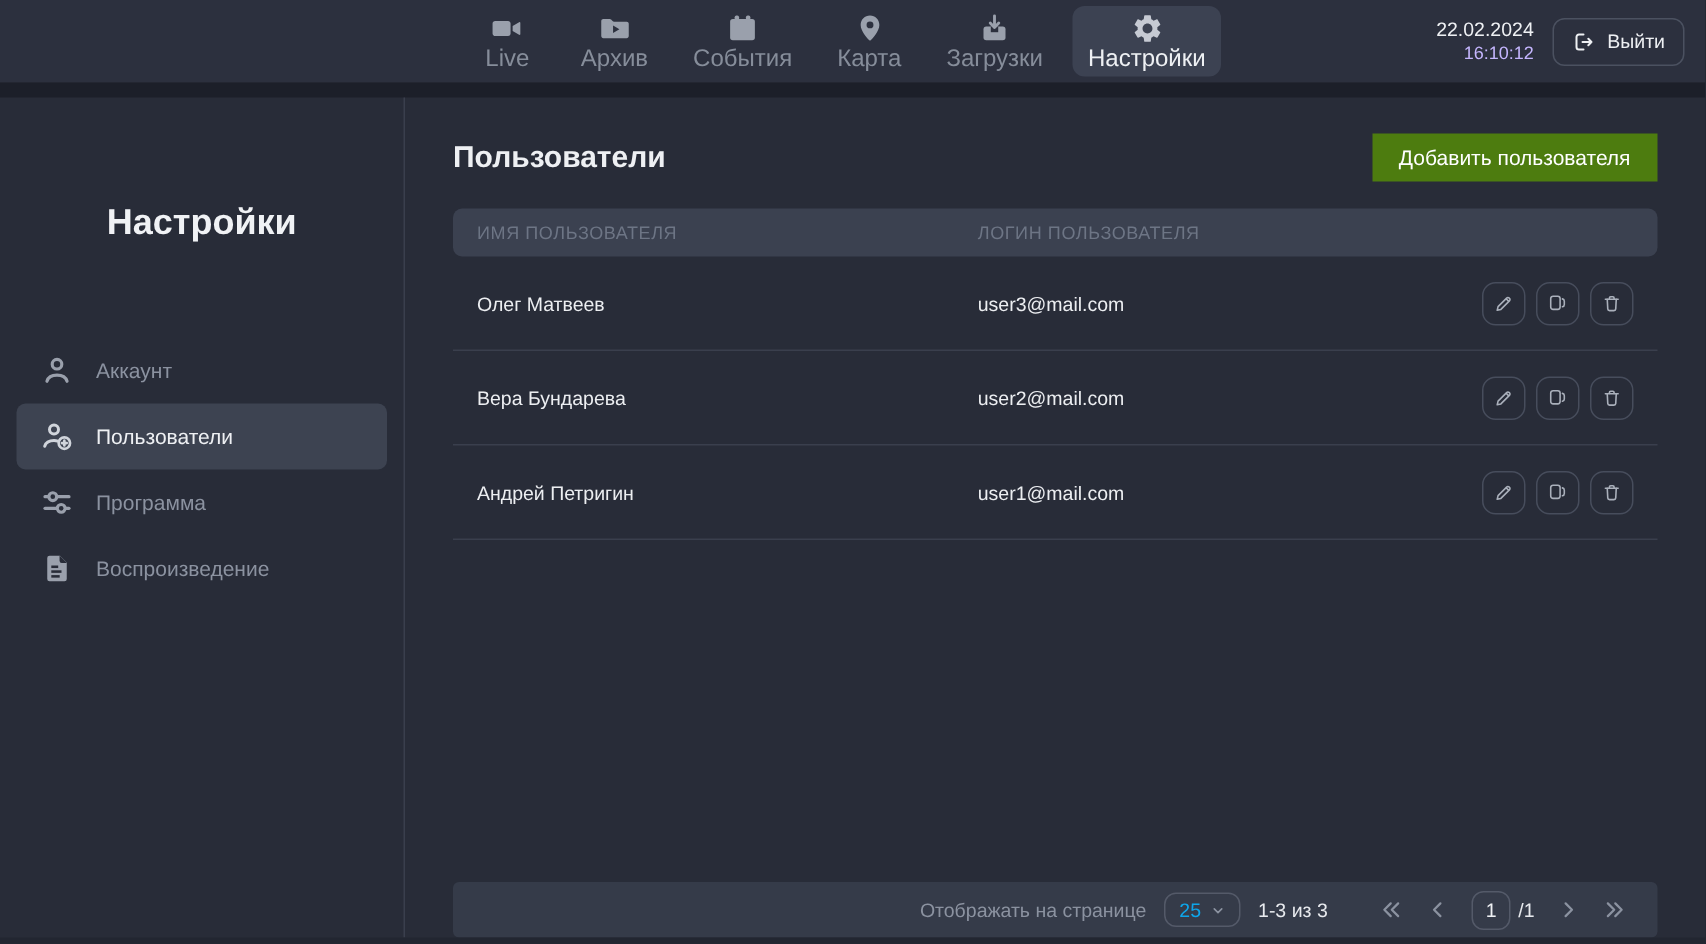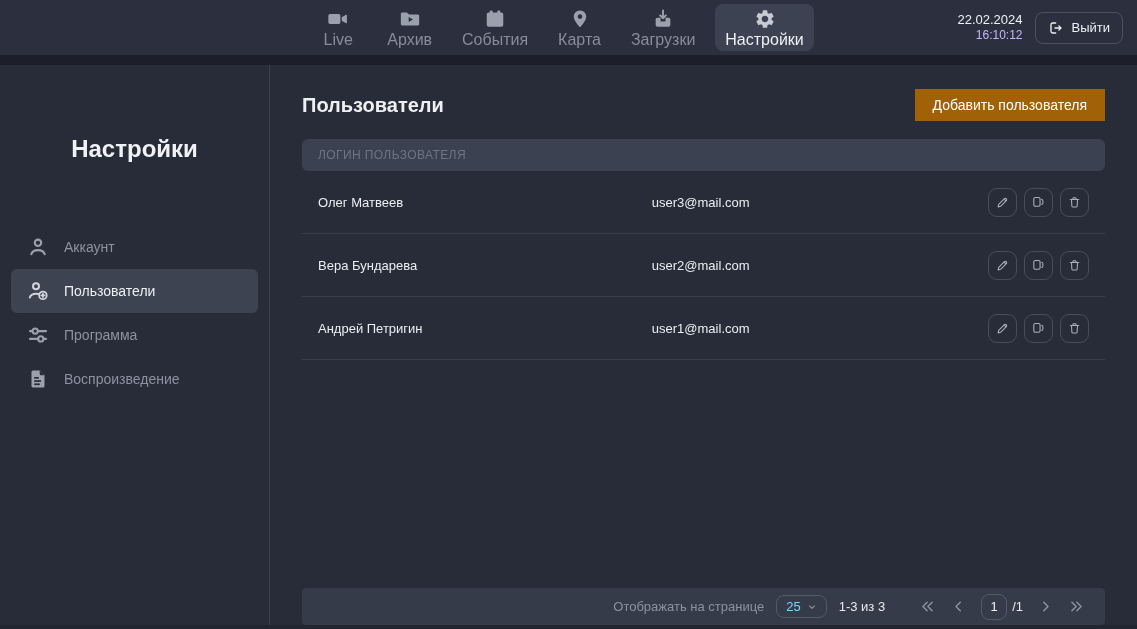--- a/index.html
+++ b/index.html
@@ -41,21 +41,21 @@
     border-radius:6px; color:#8b92a0; font-size:14px; cursor:pointer;
   }
   .side-item .sicon { color:#9aa0ac; height:24px; display:flex; align-items:center; }
   .side-item.active { background:#3d4351; color:#eef0f3; }
   .side-item.active .sicon { color:#d0d4db; }
   
   .content { flex:1; display:flex; flex-direction:column; padding:0 32px; min-width:0; }
   .content-header { margin-top:24px; display:flex; align-items:center; justify-content:space-between; }
   .page-title { font-size:20px; font-weight:600; color:#eef0f3; }
   .add-btn {
-    background:#a16207; color:#ffffff; border:none; border-radius:0;
+    background:#4d7c0f; color:#ffffff; border:none; border-radius:0;
     padding:8px 18px; font-size:14px; cursor:pointer; font-family:inherit;
   }
   .table-header {
     margin-top:18px; height:32px; background:#3b4150; border-radius:6px;
     display:flex; align-items:center; padding:0 16px;
     color:#6d7585; font-size:12px; letter-spacing:.4px; flex-shrink:0;
   }
   .col-name { width:43.3%; }
   .col-login { flex:1; }
   .user-row {
@@ -70,21 +70,21 @@
   }
   .content-spacer { flex:1; }
   
   .pager {
     height:37px; background:#353b49; border-radius:4px; margin-top:auto; flex-shrink:0;
     display:flex; align-items:center; justify-content:flex-end; gap:12px;
     padding:0 20px; color:#8b92a0; font-size:13px;
   }
   .per-page-select {
     display:flex; align-items:center; gap:6px; padding:3px 9px;
-    border:1px solid #545a69; border-radius:8px; color:#7dd3fc; cursor:pointer; background:transparent; font-size:13px; font-family:inherit;justify-content:space-between;
+    border:1px solid #545a69; border-radius:8px; color:#0ea5e9; cursor:pointer; background:transparent; font-size:13px; font-family:inherit;justify-content:space-between;
   }
   .range-text { color:#e8eaee; }
   .pager-arrows { display:flex; align-items:center; gap:14px; margin-left:22px; }
   .pg-btn { background:none; border:none; color:#8b92a0; cursor:pointer; display:flex; align-items:center; padding:0; }
   .page-group { display:flex; align-items:center; gap:5px; }
   .page-box {
     min-width:26px; height:26px; border:1px solid #545a69; border-radius:8px;
     color:#eef0f3; display:flex; align-items:center; justify-content:center; font-size:13px; background:transparent; font-family:inherit; cursor:pointer;
   }
   .total-pages { color:#e8eaee; }
@@ -227,20 +227,21 @@
       </div>
     </div>
 
     <div class="content">
       <div class="content-header">
         <div class="page-title">Пользователи</div>
         <button class="add-btn">Добавить пользователя</button>
       </div>
 
       <div class="table-header">
+        <div class="col-name">ИМЯ ПОЛЬЗОВАТЕЛЯ</div>
         <div class="col-login">ЛОГИН ПОЛЬЗОВАТЕЛЯ</div>
       </div>
 
       <div class="user-row">
         <div class="col-name">Олег Матвеев</div>
         <div class="col-login">user3@mail.com</div>
         <div class="row-actions">
           <button class="action-btn">
               <span>
                 <svg width="15" height="15" viewBox="0 0 24 24" fill="none" stroke="currentColor" stroke-width="1.7" stroke-linejoin="round">

